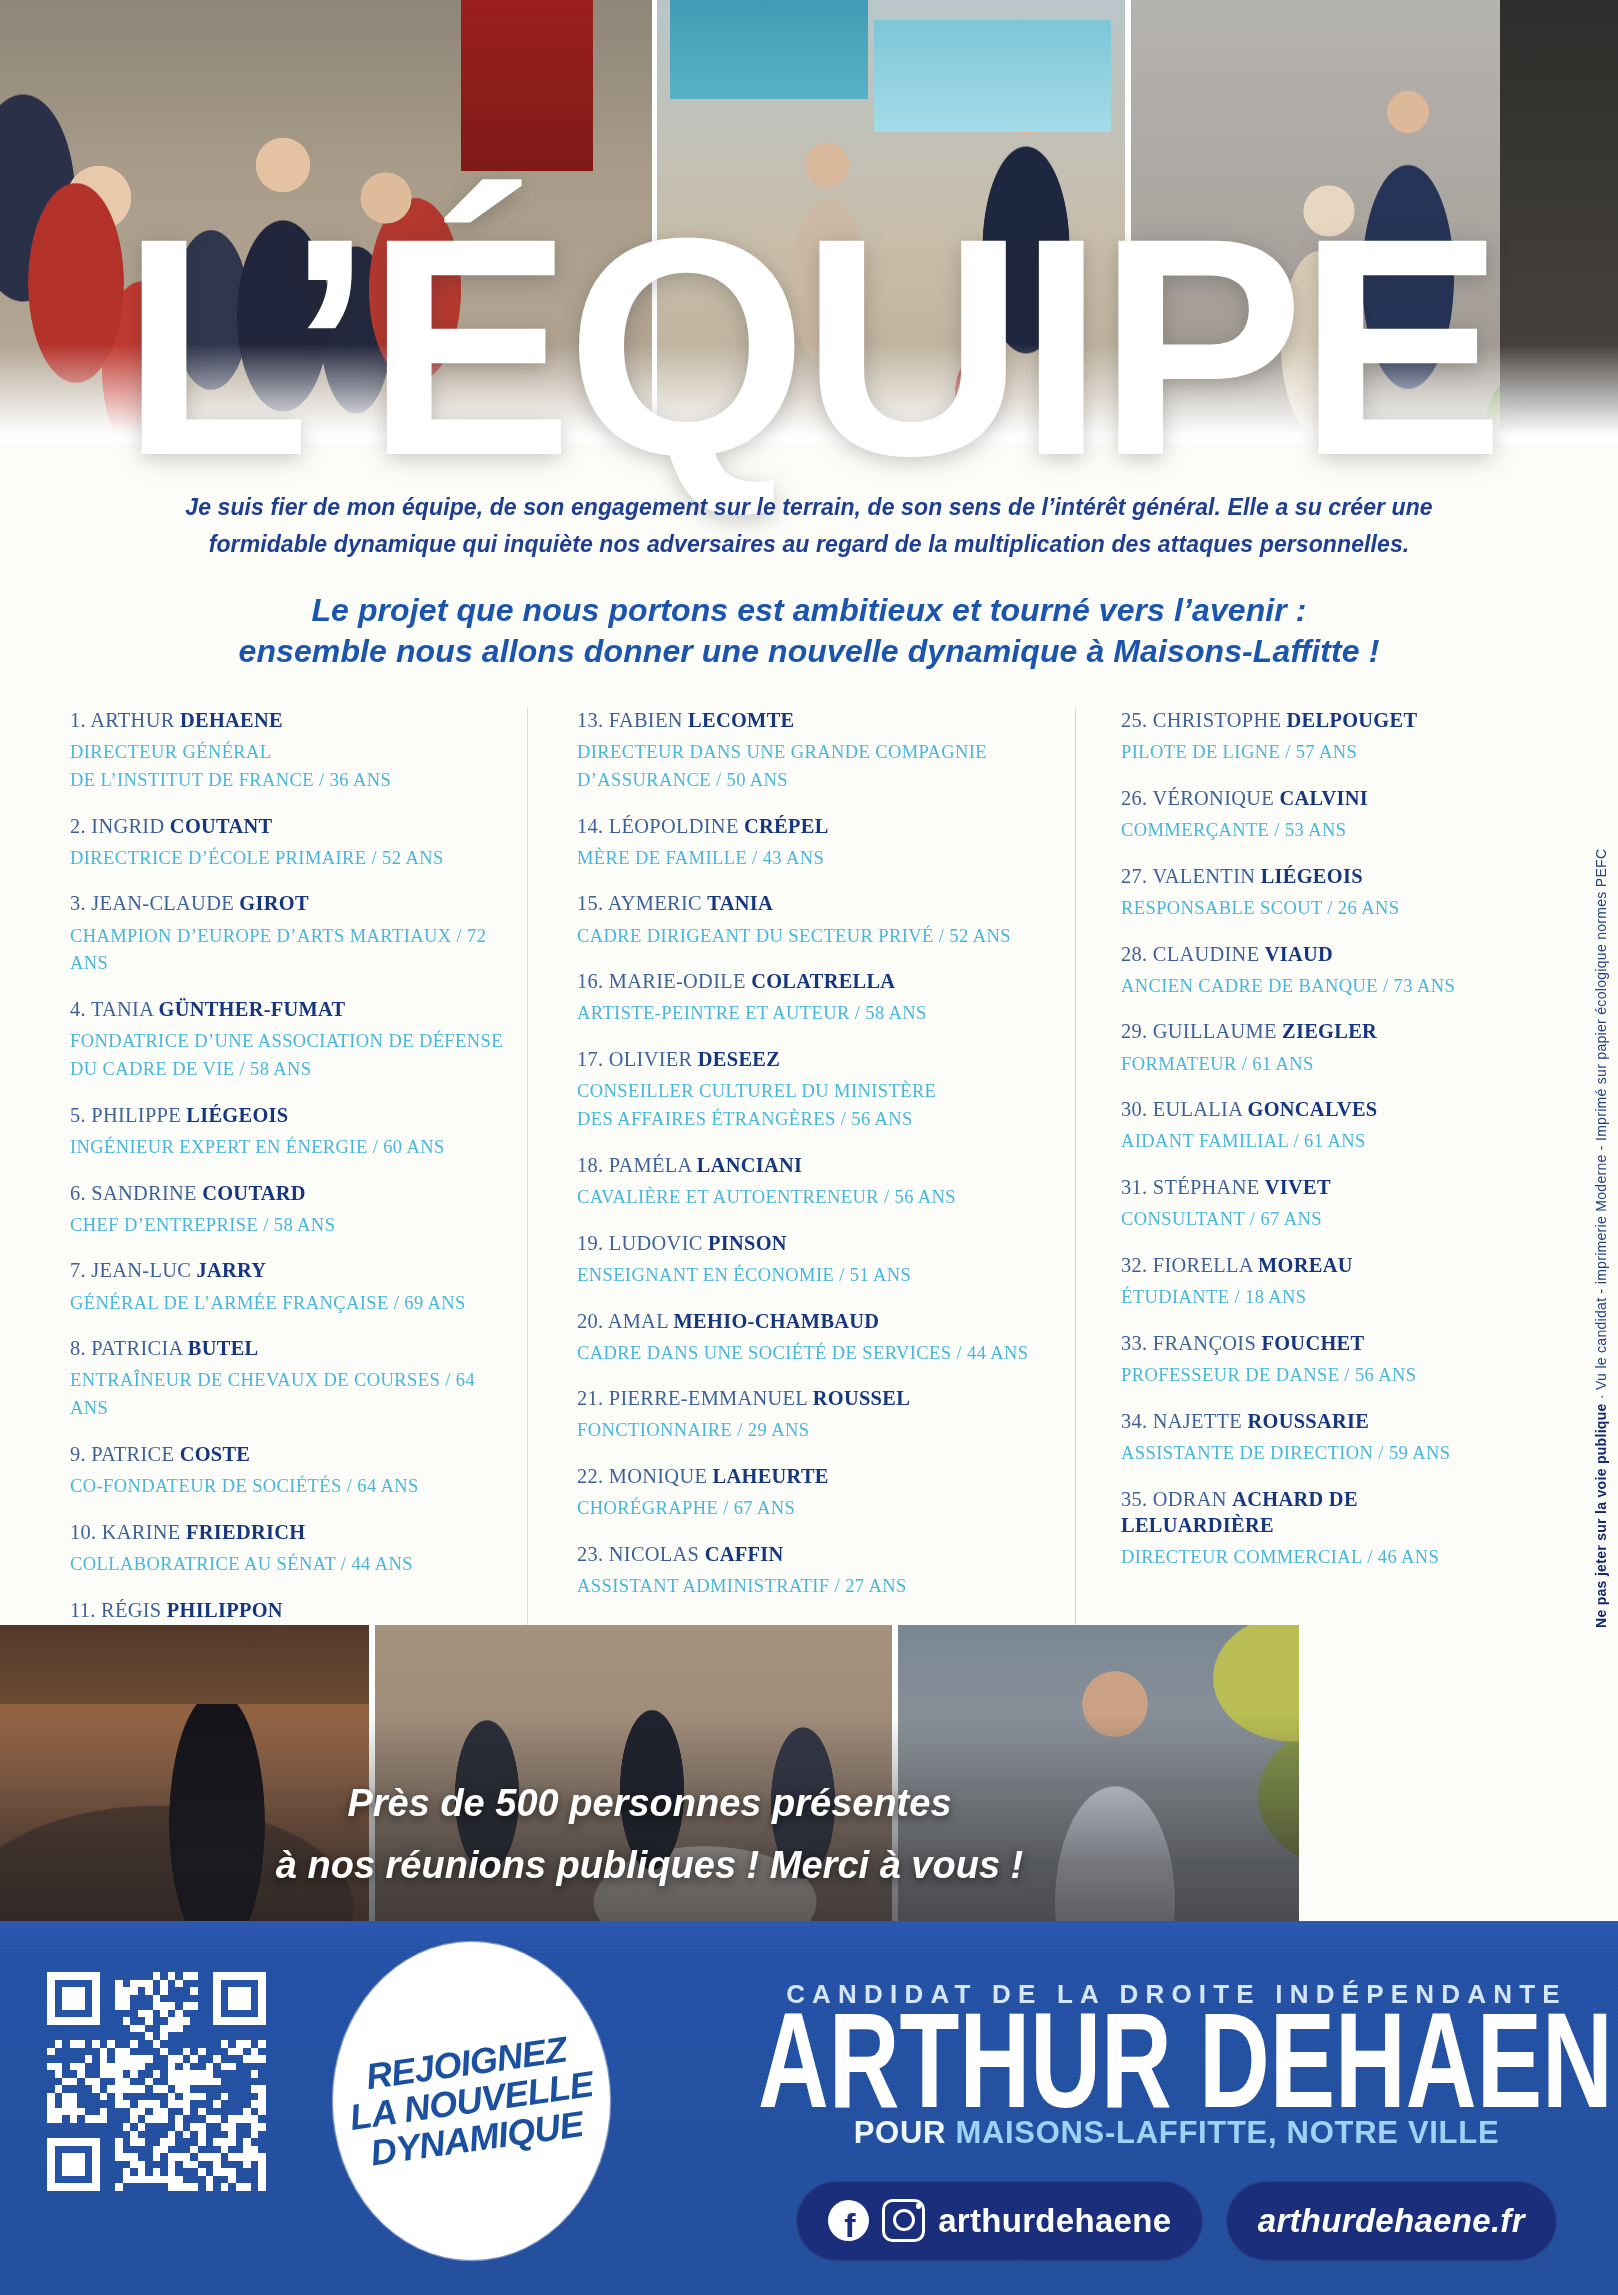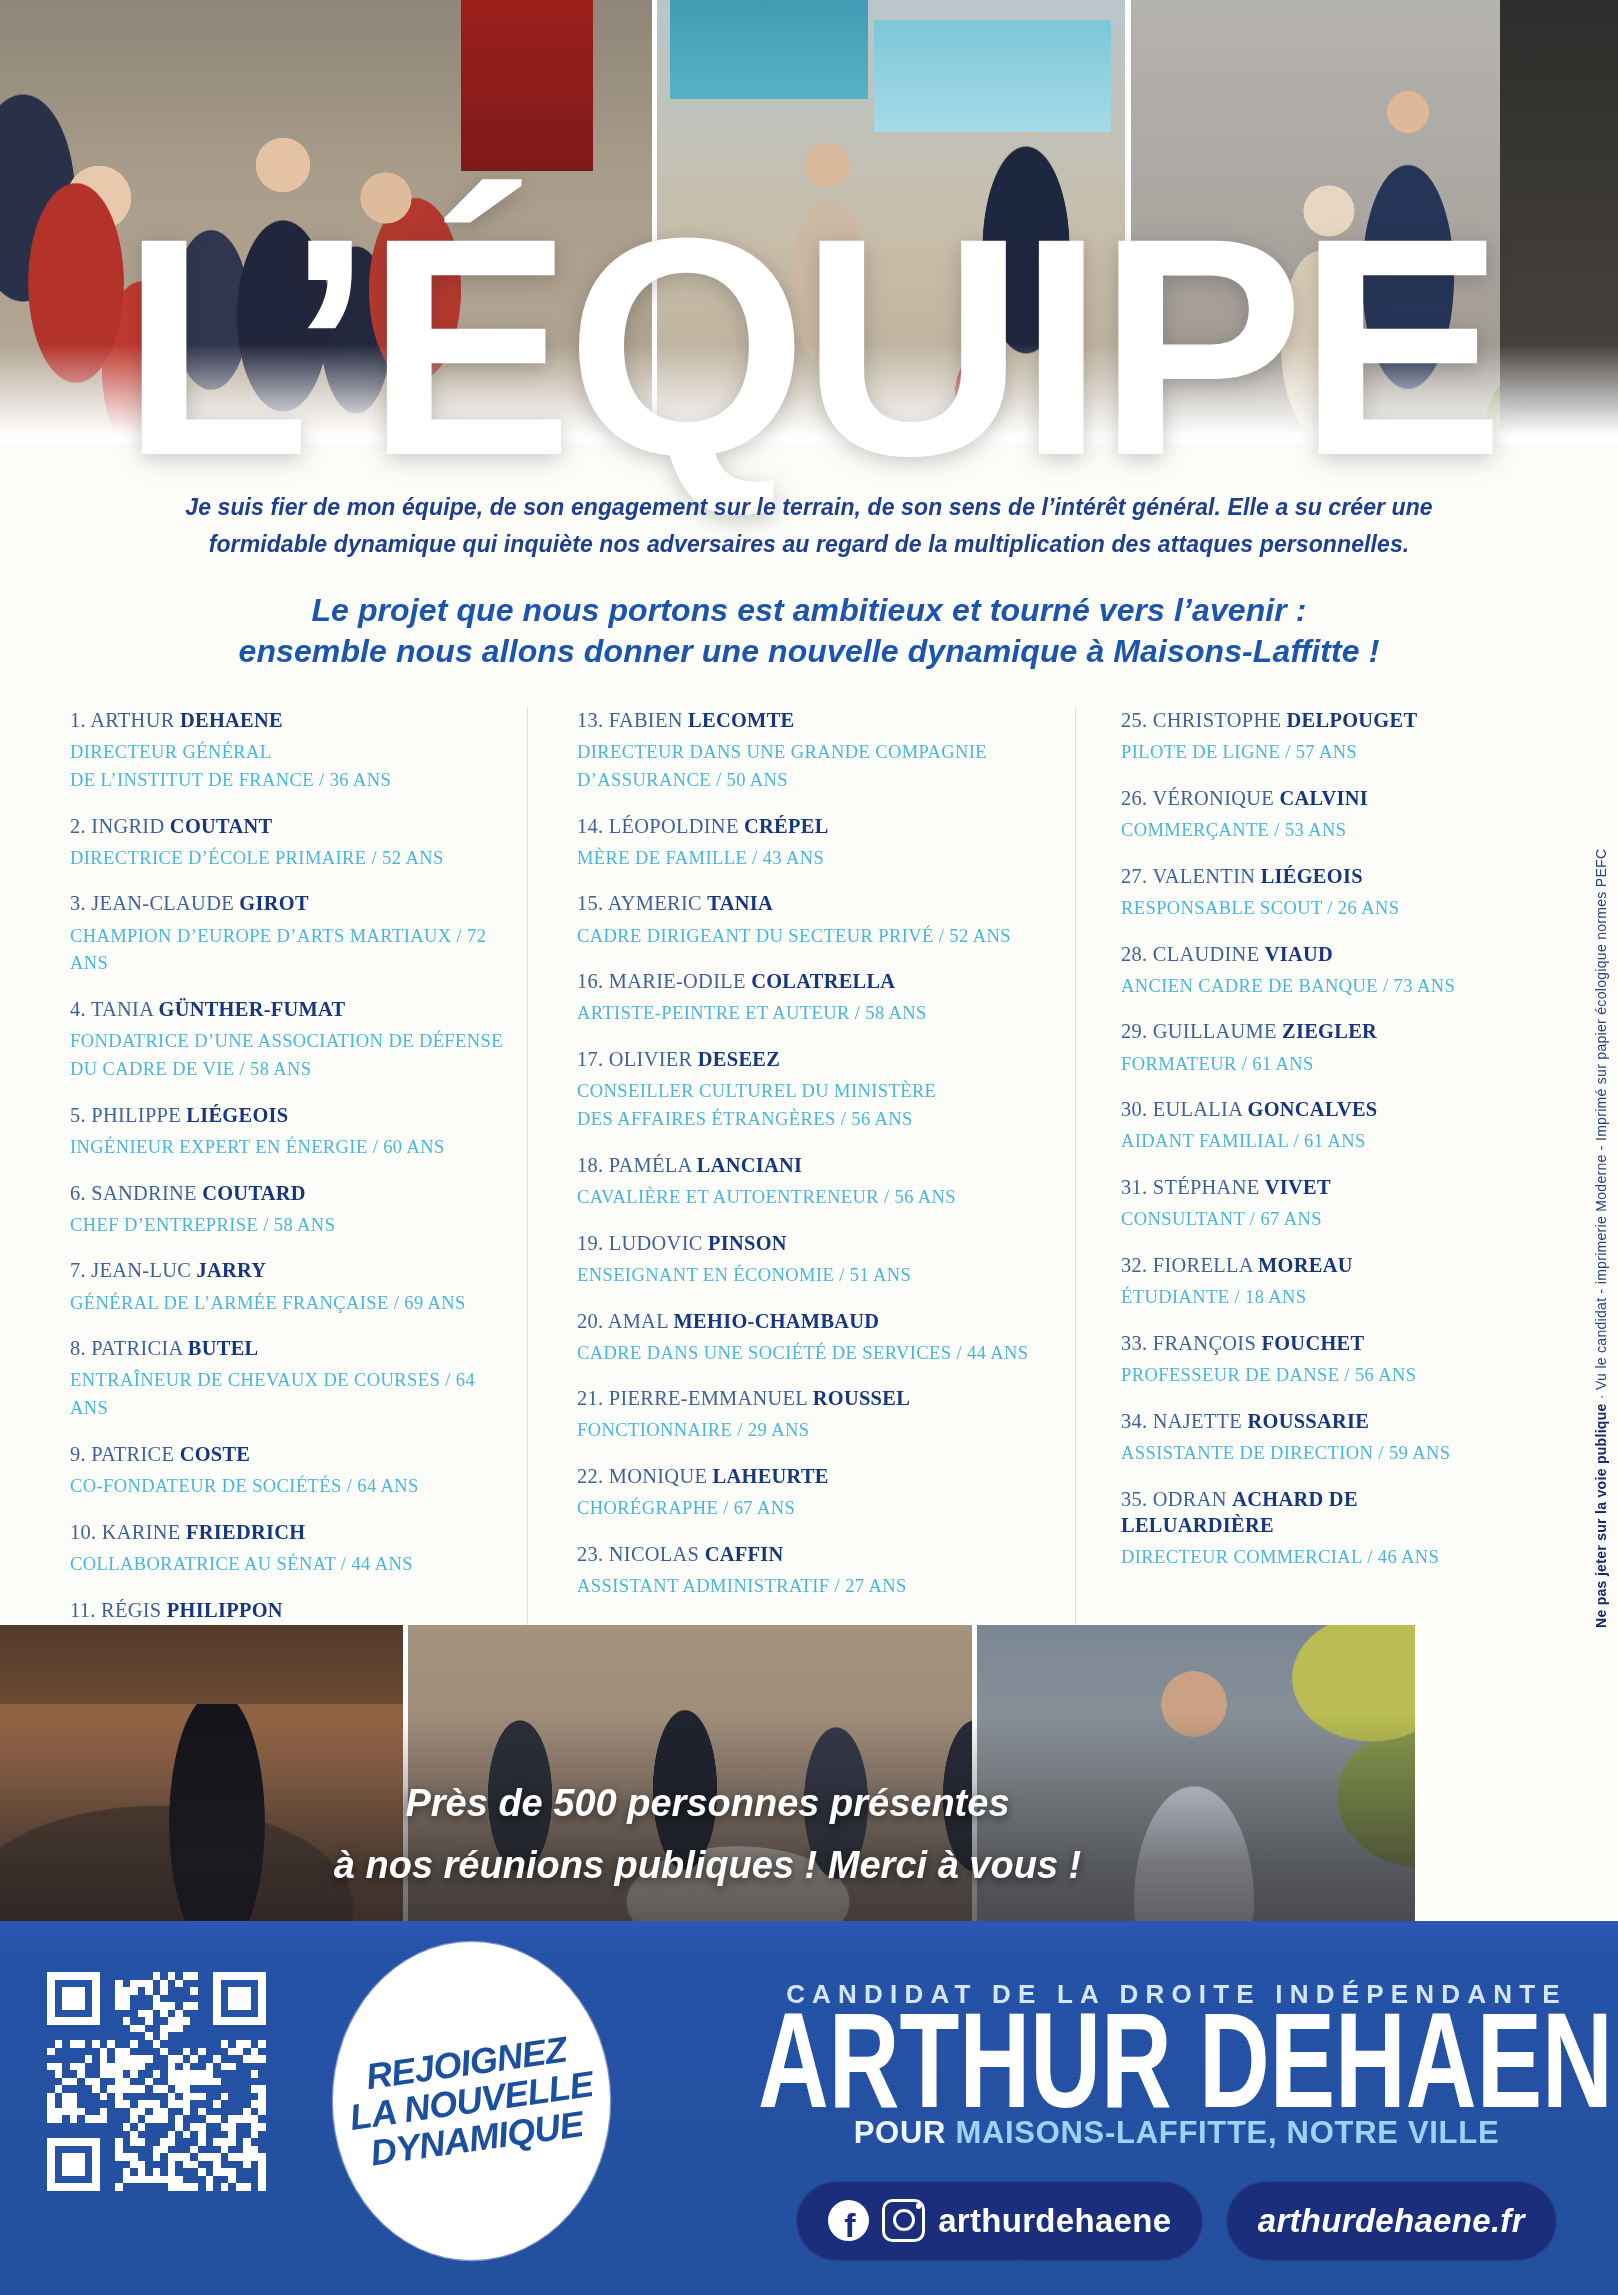--- a/index.html
+++ b/index.html
@@ -85,21 +85,21 @@
   .m-role{font-size:18.5px;line-height:1.5;color:#49b6d9;letter-spacing:0.4px;white-space:pre-line;margin-top:6px;}
   
   .side-note{
     position:absolute;right:10.5px;top:751px;height:877px;
     writing-mode:vertical-rl;transform:rotate(180deg);
     font-size:14px;color:#23407f;letter-spacing:0.3px;
     display:flex;align-items:center;
   }
   .side-note b{color:#10276b;}
   
-  .banner{position:absolute;left:0;top:1625px;width:1415px;height:297px;overflow:hidden;}
+  .banner{position:absolute;left:0;top:1625px;width:1299px;height:297px;overflow:hidden;}
   .banner-photos{position:absolute;inset:0;display:flex;gap:5.3px;background:#fff;}
   .bp{height:100%;background-repeat:no-repeat;}
   .bp1{width:461px;
     background:
       linear-gradient(180deg,#53382a,#6b4a33) 0 0/461px 79px no-repeat,
       radial-gradient(79px 217px at 217px 198px,#14141a 0 60%,transparent 61%),
       radial-gradient(36px 36px at 217px 40px,#2a2118 0 55%,transparent 56%),
       radial-gradient(277px 145px at 158px 283px,#5d4433 0 70%,transparent 71%),
       linear-gradient(180deg,#8a5c3a 0,#96684a 50%,#7a563c 100%);
   }

